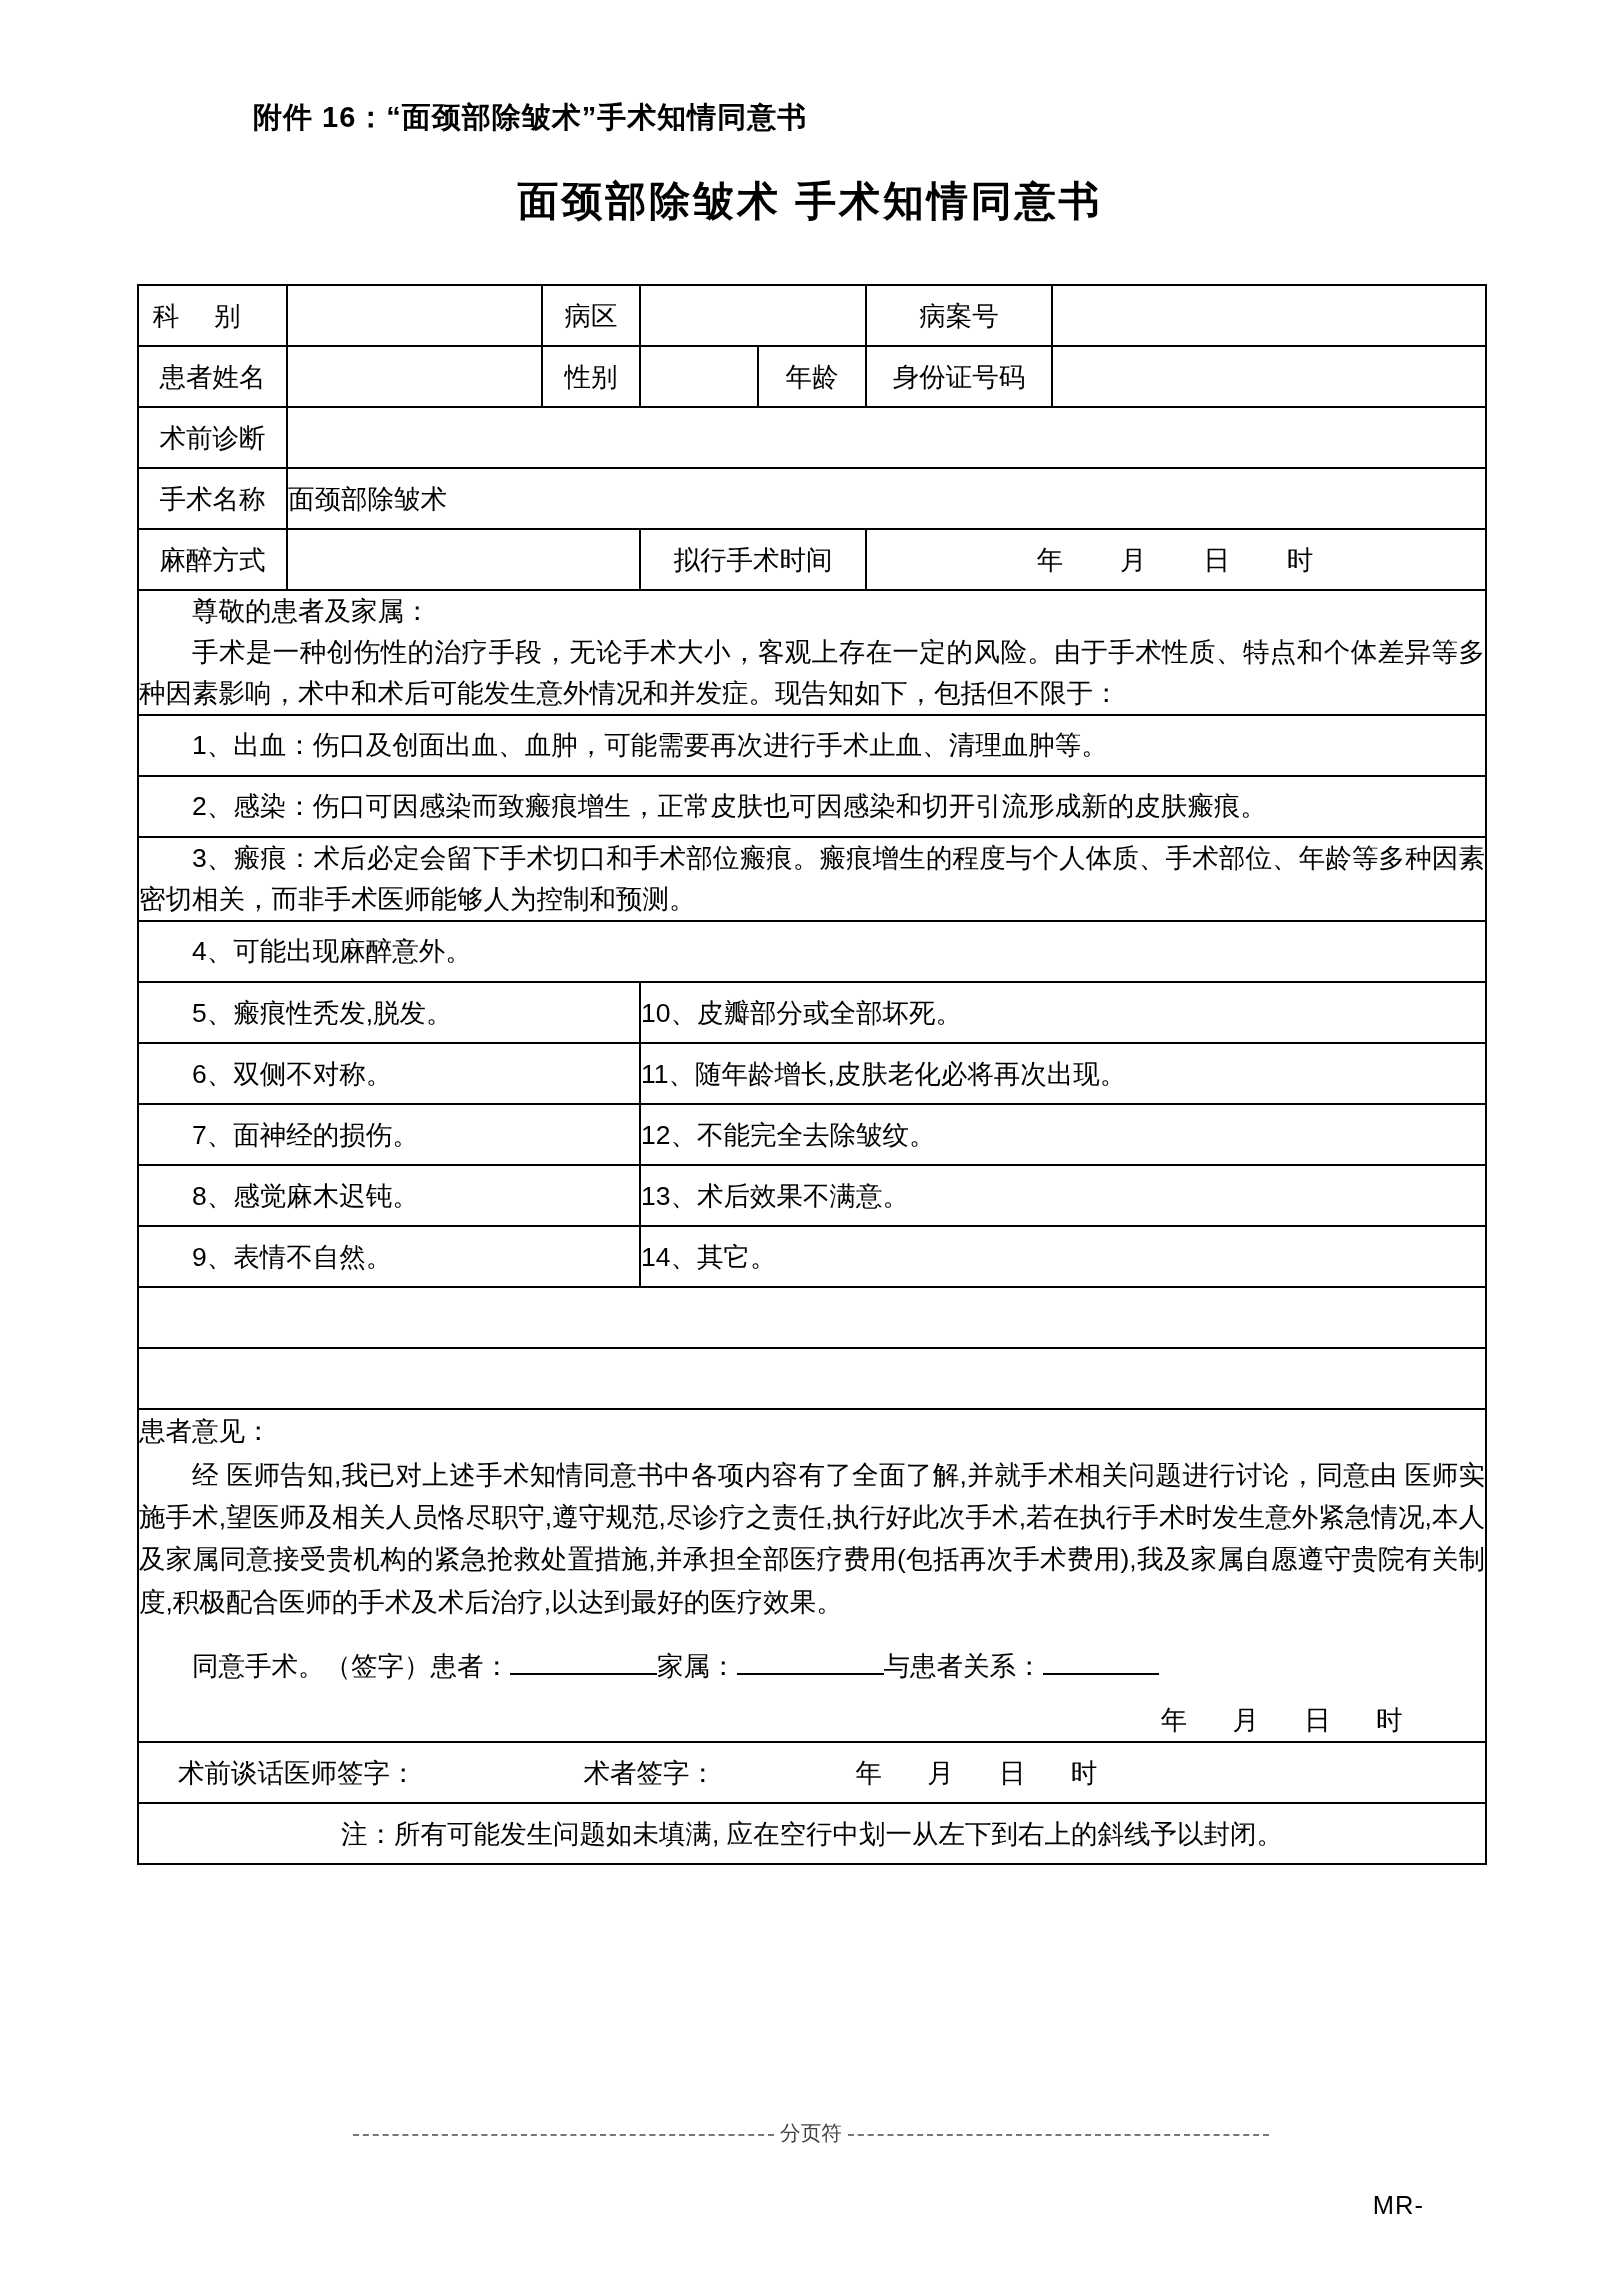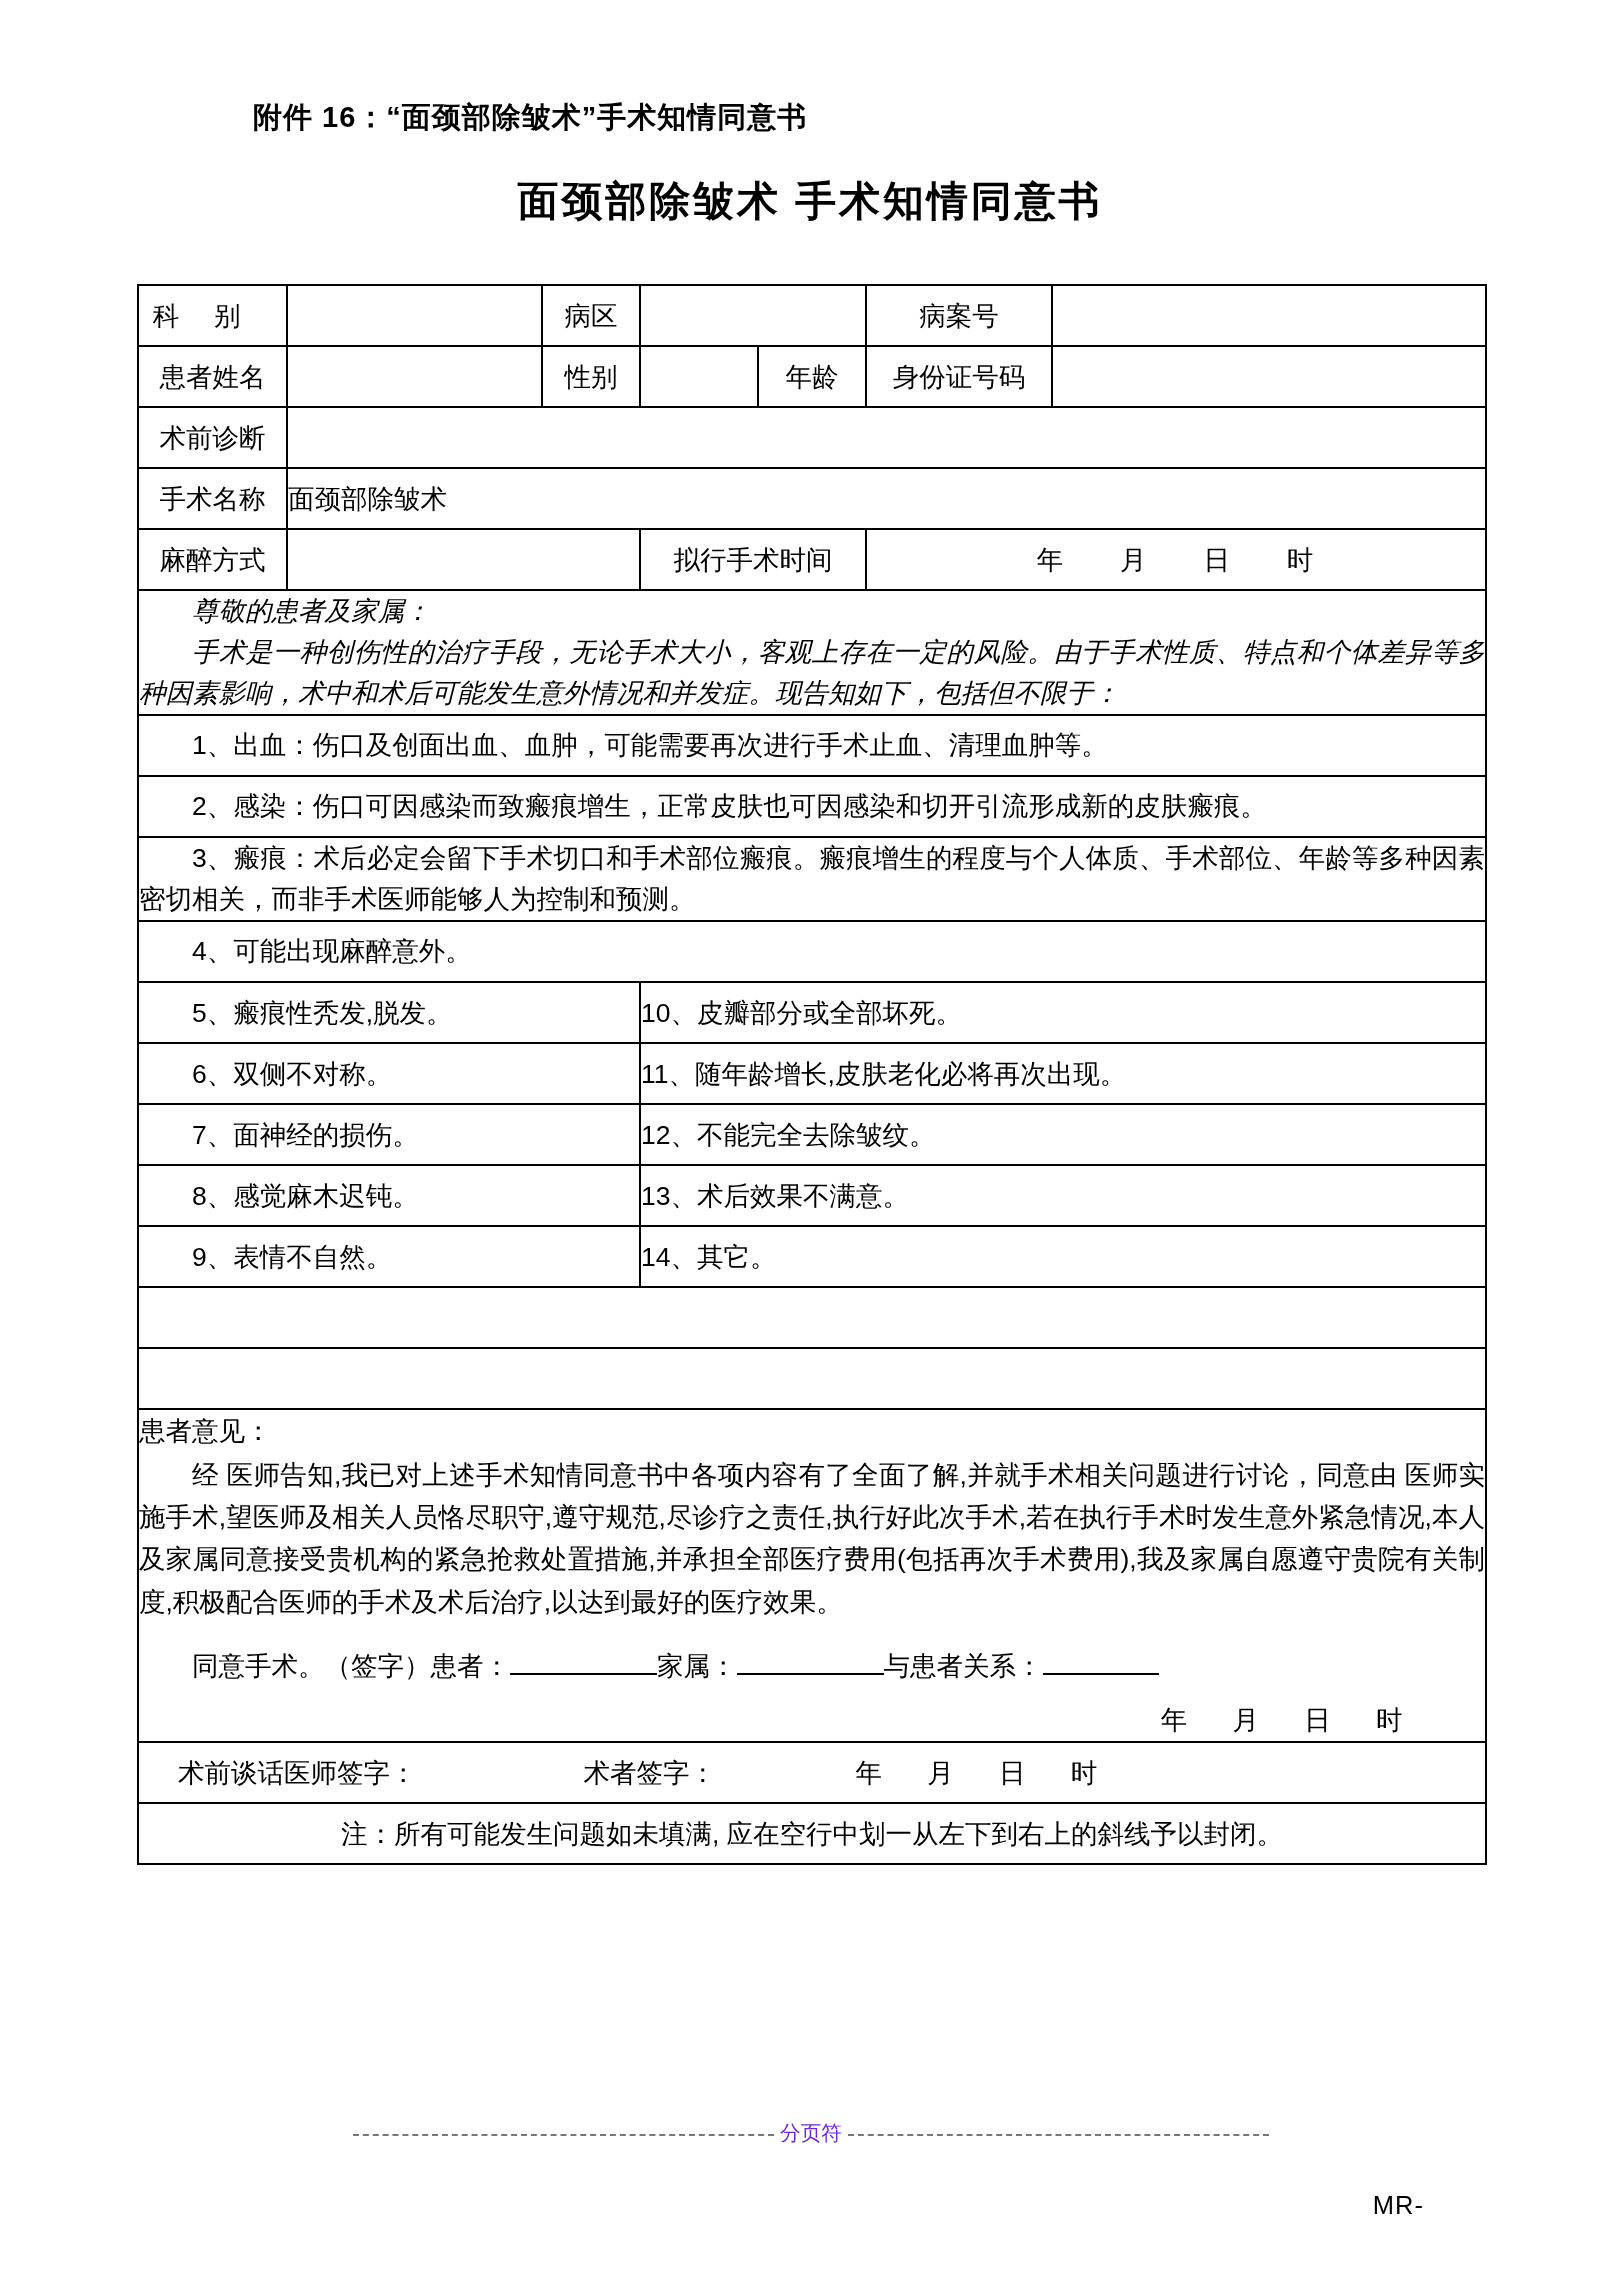--- a/index.html
+++ b/index.html
@@ -76,21 +76,21 @@
     letter-spacing: 2px;
     font-size: 26.5px;
   }
   .dateline span { display: inline-block; padding: 0 27.4px; }
   .para {
     padding: 11.8px 17.6px 13.7px 17.6px;
     font-size: 26.5px;
     line-height: 1.55;
     text-align: justify;
   }
-  .para .ind { display: block; text-indent: 2em; font-style: italic; }
+  .para .ind { display: block; text-indent: 2em; }
   .item {
     padding: 11.8px 17.6px;
     font-size: 26.5px;
     line-height: 1.55;
     text-indent: 2em;
     text-align: justify;
   }
   .item-left {
     padding: 11.8px 17.6px;
     font-size: 26.5px;
@@ -141,21 +141,21 @@
     font-size: 26.5px;
     text-align: center;
   }
   .page-break {
     position: absolute;
     left: 137px;
     right: 135px;
     top: 2119px;
     text-align: center;
     font-size: 20.6px;
-    color: #6d28d9;
+    color: #404040;
     white-space: nowrap;
     overflow: hidden;
   }
   .page-break .dash {
     display: inline-block;
     border-top: 2px dashed #777;
     width: 421px;
     vertical-align: middle;
     margin: 0 5.9px;
   }

